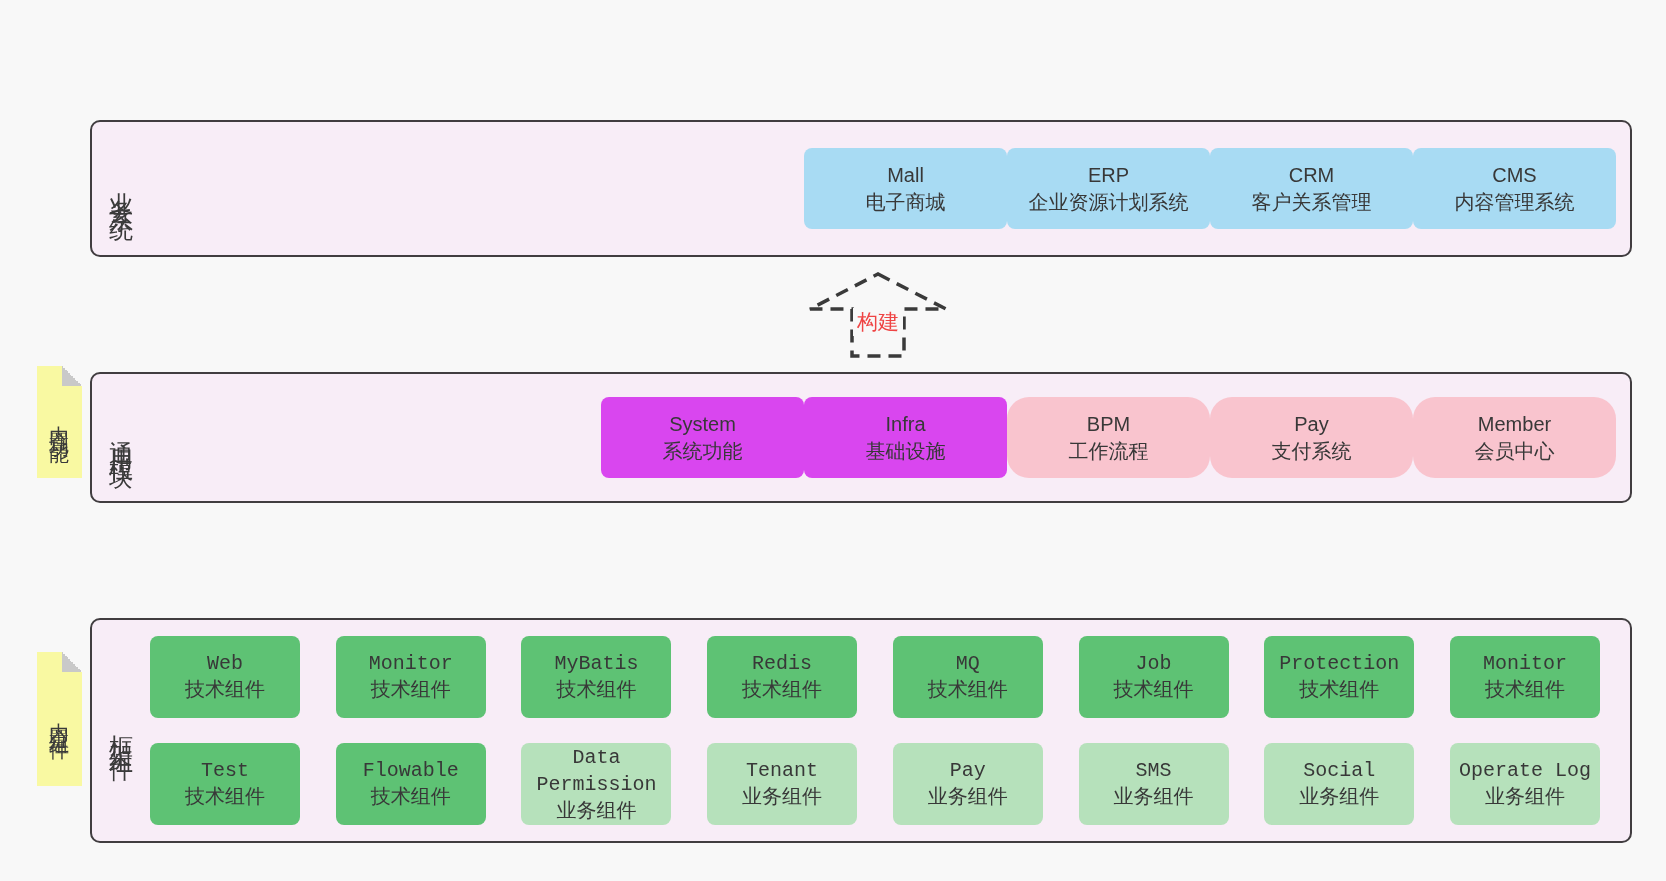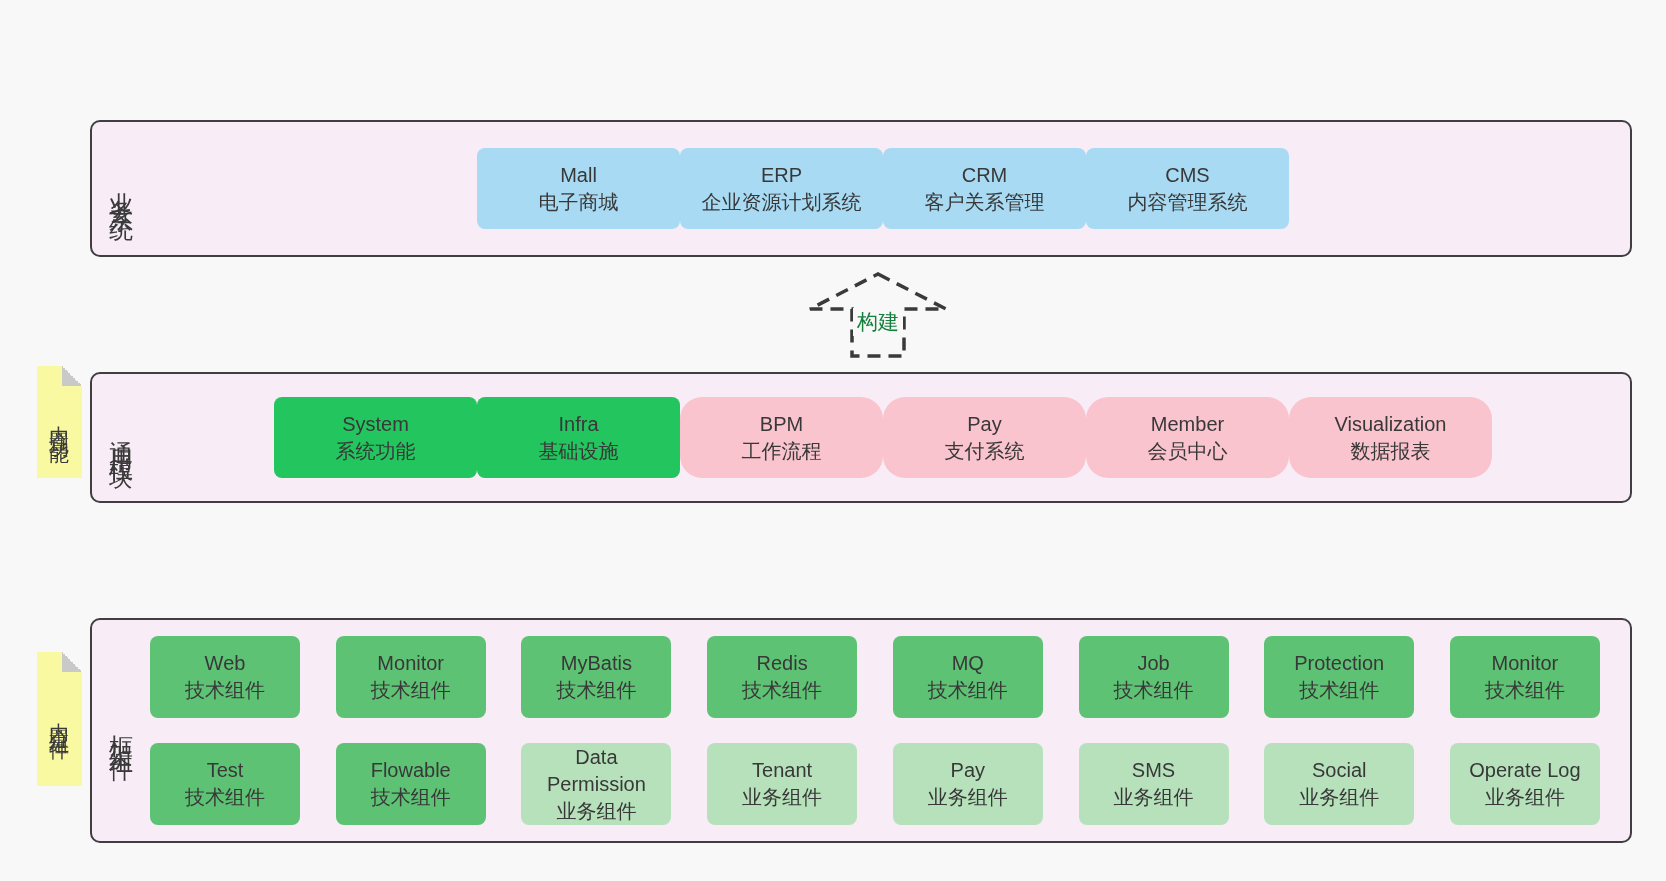--- a/index.html
+++ b/index.html
@@ -37,21 +37,21 @@
     text-orientation: upright;
     font-size: 24px;
     letter-spacing: 8px;
     line-height: 1;
     color: #3a3a3a;
     white-space: nowrap;
   }
 
   .boxes {
     flex: 1;
-    display: flex; align-items: center; justify-content: center;
+    display: flex; align-items: center; justify-content: flex-end;
     padding: 0 14px 0 0;
   }
   .rows-wrap {
     flex: 1;
     display: flex; flex-direction: column; justify-content: center;
     gap: 25px;
     padding: 0 30px 0 0;
   }
   .frow { display: flex; justify-content: space-between; }
 
@@ -59,24 +59,24 @@
     border-radius: 8px;
     display: flex; flex-direction: column;
     align-items: center; justify-content: center;
     text-align: center;
     font-size: 20px;
     line-height: 1.35;
     box-sizing: border-box;
     padding: 2px 4px;
   }
   .b6 { width: 203px; height: 81px; }
-  .b8 { width: 150px; height: 82px; }
+  .b8 { width: 150px; height: 82px; font-family: Liberation Mono, monospace; }
 
   .blue       { background: #a8dbf3; }
-  .red        { background: #22c55e; }
+  .red        { background: #d946ef; }
   .pink       { background: #f9c4ce; border-radius: 22px; }
   .green      { background: #5ec274; }
   .lightgreen { background: #b6e1bb; }
 
   
   .tag {
     position: absolute;
     left: 37px;
     width: 45px;
     background: #f9f9a2;
@@ -110,21 +110,21 @@
     stroke-width: 3.5;
     stroke-dasharray: 13 8;
   }
   .arrow .lbl {
     position: absolute;
     left: 50%; top: 36px;
     transform: translateX(-50%);
     background: #f8f8f8;
     padding: 0 4px;
     font-size: 21px;
-    color: #15803d;
+    color: #ef4444;
     white-space: nowrap;
   }
 </style>
 </head>
 <body>
 
 <div class="canvas">
 
   <div class="section" id="sec-business">
     <div class="v-label">
@@ -180,24 +180,20 @@
         <div>工作流程</div>
       </div>
       <div class="box b6 pink">
         <div>Pay</div>
         <div>支付系统</div>
       </div>
       <div class="box b6 pink">
         <div>Member</div>
         <div>会员中心</div>
       </div>
-      <div class="box b6 pink">
-        <div>Visualization</div>
-        <div>数据报表</div>
-      </div>
     </div>
   </div>
 
 
   <div class="tag" id="tag-framework">
     <span class="fold"></span>
     <span class="txt">内置组件</span>
   </div>
 
   <div class="section" id="sec-framework">

